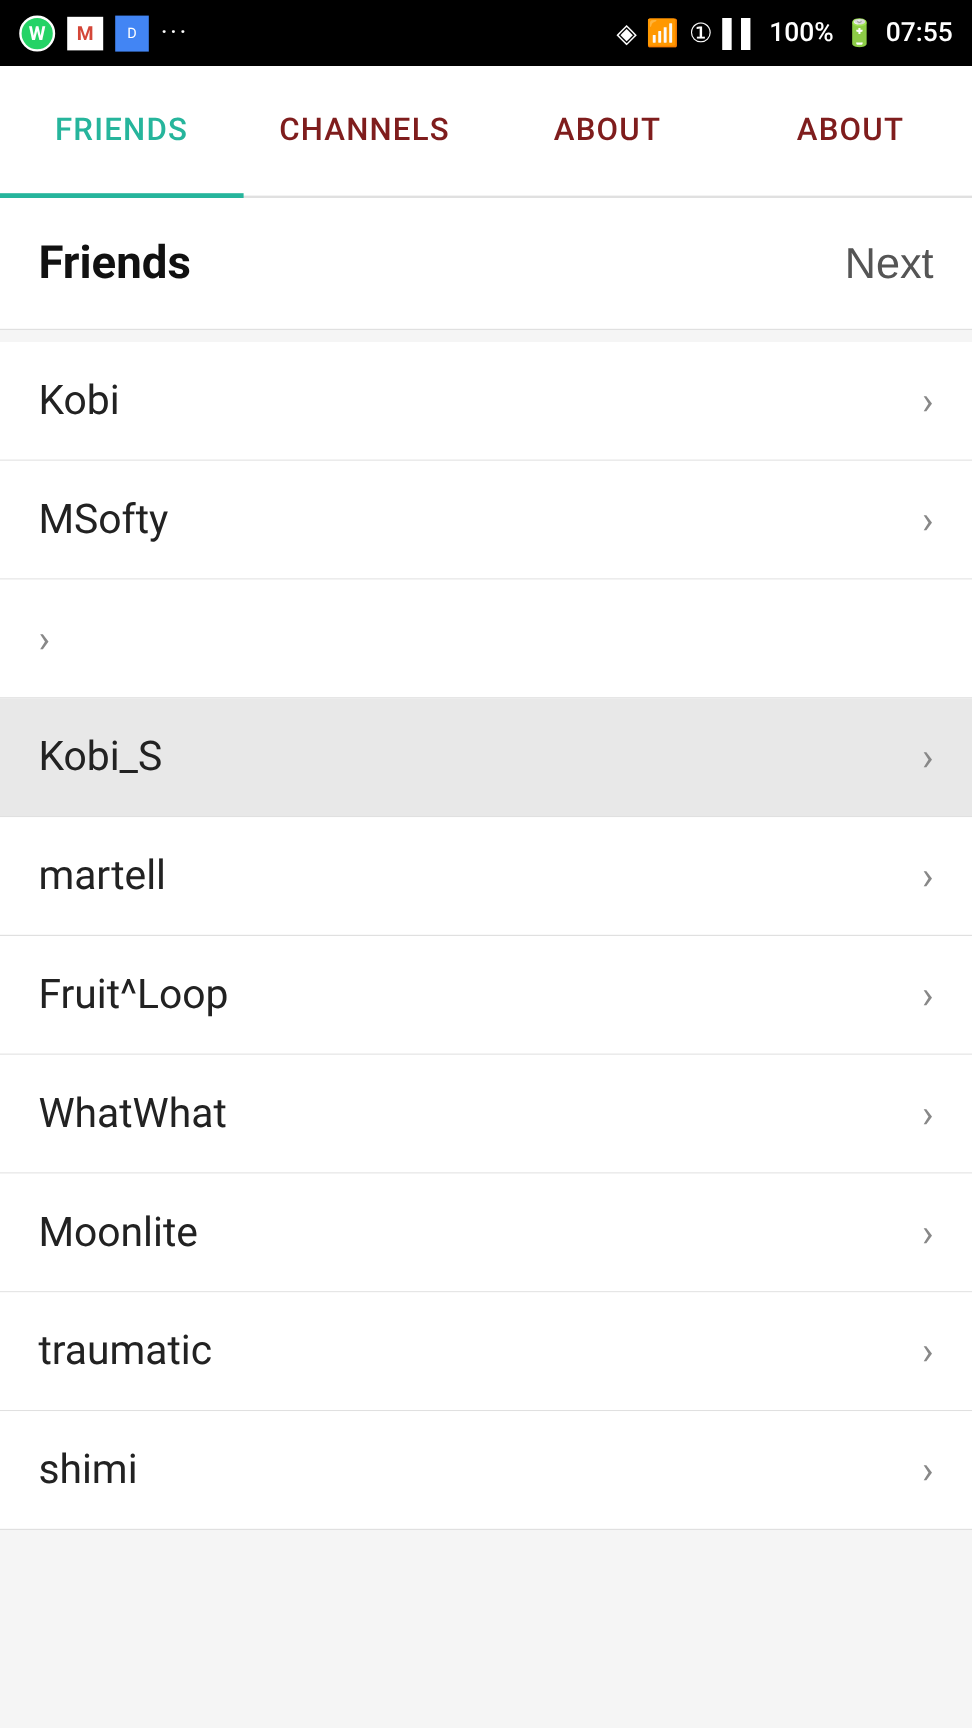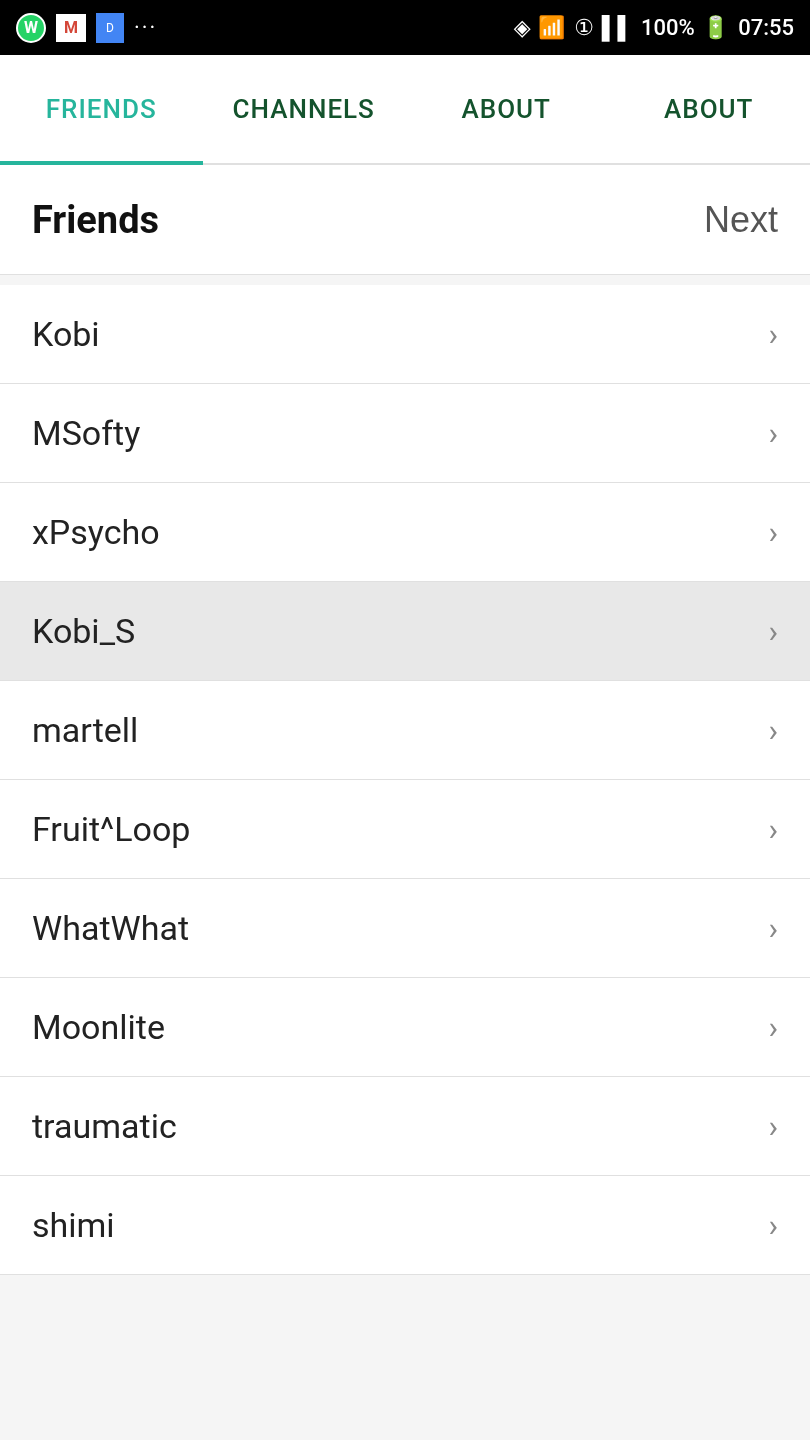--- a/index.html
+++ b/index.html
@@ -47,21 +47,21 @@
       border-bottom: 2px solid #e0e0e0;
       box-shadow: 0 1px 3px rgba(0,0,0,0.1);
     }
     .tab-item {
       flex: 1;
       display: flex;
       align-items: center;
       justify-content: center;
       font-size: 26px;
       font-weight: 500;
-      color: #14532d;
+      color: #7f1d1d;
       cursor: pointer;
       position: relative;
       letter-spacing: 1px;
     }
     .tab-item.active {
       color: #26b59c;
     }
     .tab-item.active::after {
       content: '';
       position: absolute;
@@ -200,21 +200,20 @@
     <span class="list-item-label">Kobi</span>
     <span class="chevron-icon">›</span>
   </div>
 
   <div class="list-item">
     <span class="list-item-label">MSofty</span>
     <span class="chevron-icon">›</span>
   </div>
 
   <div class="list-item">
-    <span class="list-item-label">xPsycho</span>
     <span class="chevron-icon">›</span>
   </div>
 
   <div class="list-item highlighted">
     <span class="list-item-label">Kobi_S</span>
     <span class="chevron-icon">›</span>
   </div>
 
   <div class="list-item">
     <span class="list-item-label">martell</span>

